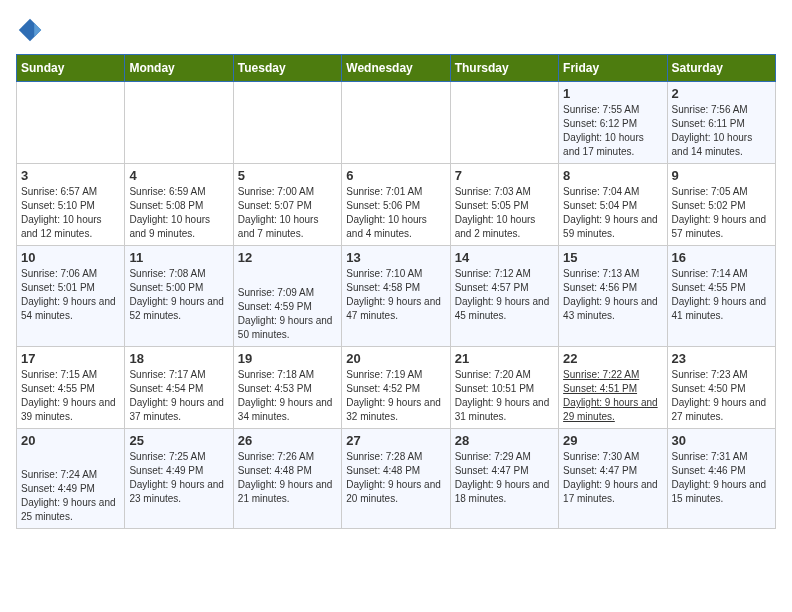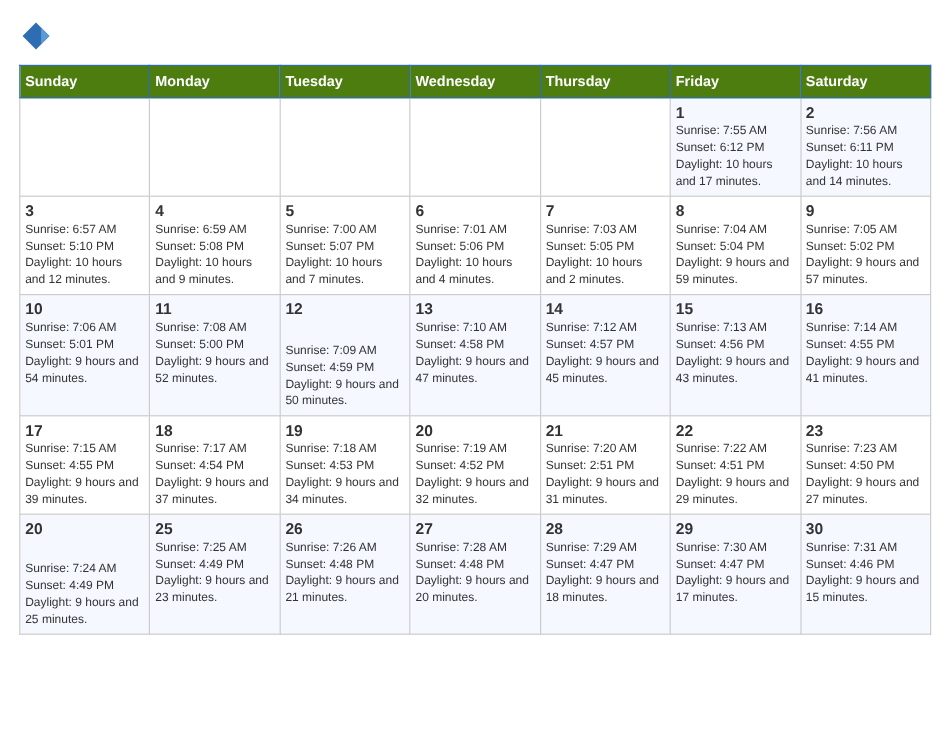--- a/index.html
+++ b/index.html
@@ -248,26 +248,26 @@
         </td>
         <td>
           <span class="day-num">20</span>
           <div class="day-info" style="white-space: pre-line;">Sunrise: 7:19 AM
 Sunset: 4:52 PM
 Daylight: 9 hours and 32 minutes.</div>
         </td>
         <td>
           <span class="day-num">21</span>
           <div class="day-info" style="white-space: pre-line;">Sunrise: 7:20 AM
-Sunset: 2:51 PM
+Sunset: 10:51 PM
 Daylight: 9 hours and 31 minutes.</div>
         </td>
         <td>
           <span class="day-num">22</span>
-          <div class="day-info" style="white-space: pre-line;">Sunrise: 7:22 AM
+          <div class="day-info" style="white-space: pre-line; text-decoration: underline;">Sunrise: 7:22 AM
 Sunset: 4:51 PM
 Daylight: 9 hours and 29 minutes.</div>
         </td>
         <td>
           <span class="day-num">23</span>
           <div class="day-info" style="white-space: pre-line;">Sunrise: 7:23 AM
 Sunset: 4:50 PM
 Daylight: 9 hours and 27 minutes.</div>
         </td>
       </tr>

